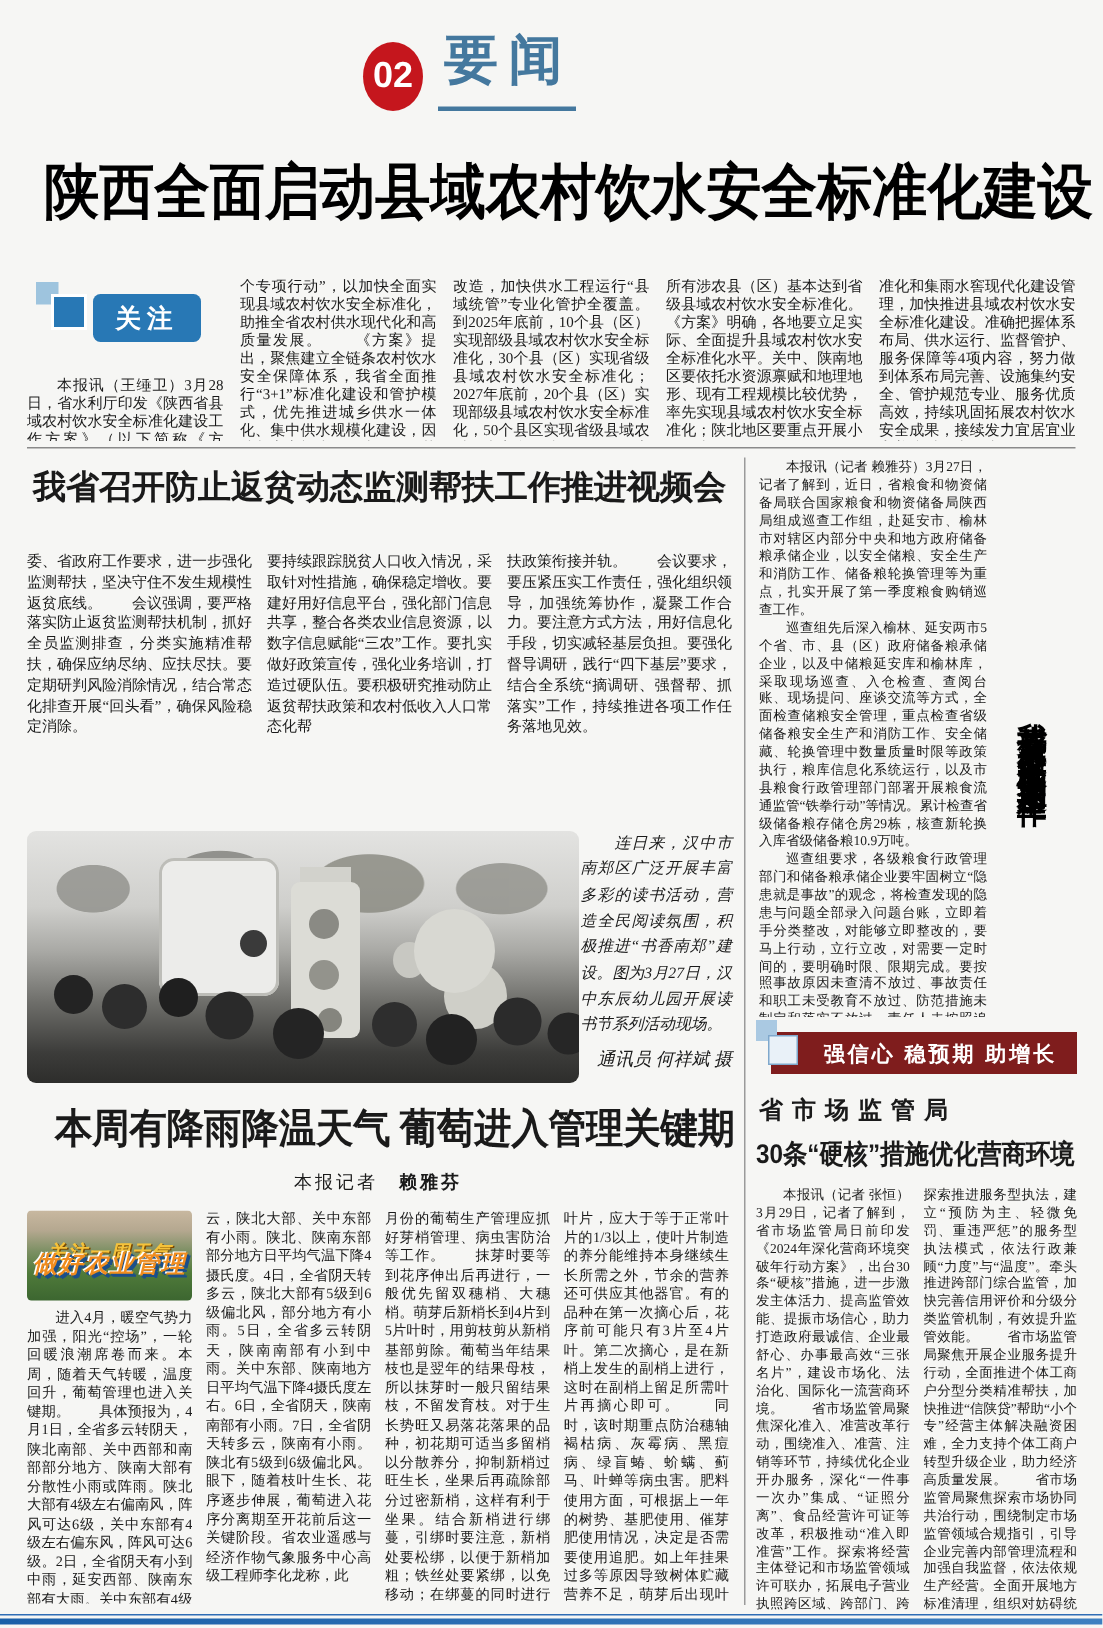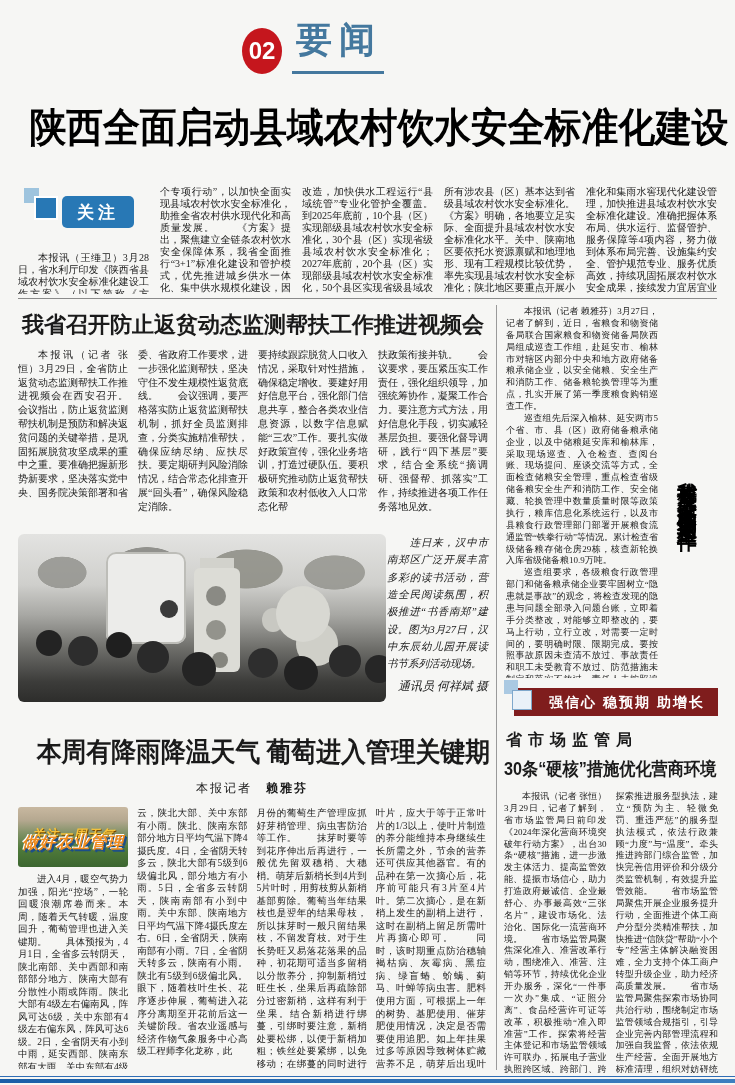--- a/index.html
+++ b/index.html
@@ -33,21 +33,21 @@
               border-radius:5px; color:#fff; display:flex; align-items:center; justify-content:center;
               font:bold 17px/1 "Liberation Sans",sans-serif; letter-spacing:4px; }
   .indent { text-indent:2em; }
 
   .hrule-1 { position:absolute; top:298px; left:18px; width:699px; height:1px; background:#8a8a8a; }
   .vrule-main { position:absolute; top:305px; left:496px; width:1px; height:765px; background:#9a9a9a; }
 
   
   .fupin { position:absolute; top:306px; left:18px; width:470px; }
   .fupin-head { text-align:center; font-family:"Liberation Sans","DejaVu Sans",sans-serif;
-                font-weight:bold; font-size:22px; white-space:nowrap; margin:4px 0 8px; }
+                font-weight:bold; font-size:22px; white-space:nowrap; margin:4px 0 28px; }
   .fupin-cols { display:flex; gap:10px; height:176px; }
   .fupin-col { flex:1; font-size:10px; line-height:1.38; text-align:justify; overflow:hidden; }
 
   
   .photo-row { display:flex; gap:1px; margin-top:10px; }
   .photo { width:368px; height:168px; position:relative; overflow:hidden; border-radius:6px;
            background:linear-gradient(180deg,#e3e3e1 0%,#cfcfcc 30%,#a8a8a4 48%,#6e6e6a 68%,#3c3c3a 88%,#2d2d2b 100%); }
   .bushes { position:absolute; top:0; left:0; right:0; height:70px;
             background:
              radial-gradient(40px 26px at 12% 55%, #8f8f8a 0 60%, transparent 62%),
@@ -139,21 +139,20 @@
   <div class="lead-col">所有涉农县（区）基本达到省级县域农村饮水安全标准化。　　《方案》明确，各地要立足实际、全面提升县域农村饮水安全标准化水平。关中、陕南地区要依托水资源禀赋和地理地形、现有工程规模比较优势，率先实现县域农村饮水安全标准化；陕北地区要重点开展小型供水工程标</div>
   <div class="lead-col">准化和集雨水窖现代化建设管理，加快推进县域农村饮水安全标准化建设。准确把握体系布局、供水运行、监督管护、服务保障等4项内容，努力做到体系布局完善、设施集约安全、管护规范专业、服务优质高效，持续巩固拓展农村饮水安全成果，接续发力宜居宜业和美乡村供水保障。</div>
 </div>
 
 <div class="hrule-1"></div>
 <div class="vrule-main"></div>
 
 <div class="fupin">
   <div class="fupin-head">我省召开防止返贫动态监测帮扶工作推进视频会</div>
   <div class="fupin-cols">
-    <div class="fupin-col indent">本报讯（记者 张恒）3月29日，全省防止返贫动态监测帮扶工作推进视频会在西安召开。　　会议指出，防止返贫监测帮扶机制是预防和解决返贫问题的关键举措，是巩固拓展脱贫攻坚成果的重中之重。要准确把握新形势新要求，坚决落实党中央、国务院决策部署和省</div>
     <div class="fupin-col">委、省政府工作要求，进一步强化监测帮扶，坚决守住不发生规模性返贫底线。　　会议强调，要严格落实防止返贫监测帮扶机制，抓好全员监测排查，分类实施精准帮扶，确保应纳尽纳、应扶尽扶。要定期研判风险消除情况，结合常态化排查开展“回头看”，确保风险稳定消除。</div>
     <div class="fupin-col">要持续跟踪脱贫人口收入情况，采取针对性措施，确保稳定增收。要建好用好信息平台，强化部门信息共享，整合各类农业信息资源，以数字信息赋能“三农”工作。要扎实做好政策宣传，强化业务培训，打造过硬队伍。要积极研究推动防止返贫帮扶政策和农村低收入人口常态化帮</div>
     <div class="fupin-col">扶政策衔接并轨。　　会议要求，要压紧压实工作责任，强化组织领导，加强统筹协作，凝聚工作合力。要注意方式方法，用好信息化手段，切实减轻基层负担。要强化督导调研，践行“四下基层”要求，结合全系统“摘调研、强督帮、抓落实”工作，持续推进各项工作任务落地见效。</div>
   </div>
 
   <div class="photo-row">
     <div class="photo">
       <div class="bushes"></div>
       <div class="ph-cart"></div>
       <div class="ph-costume"></div>

